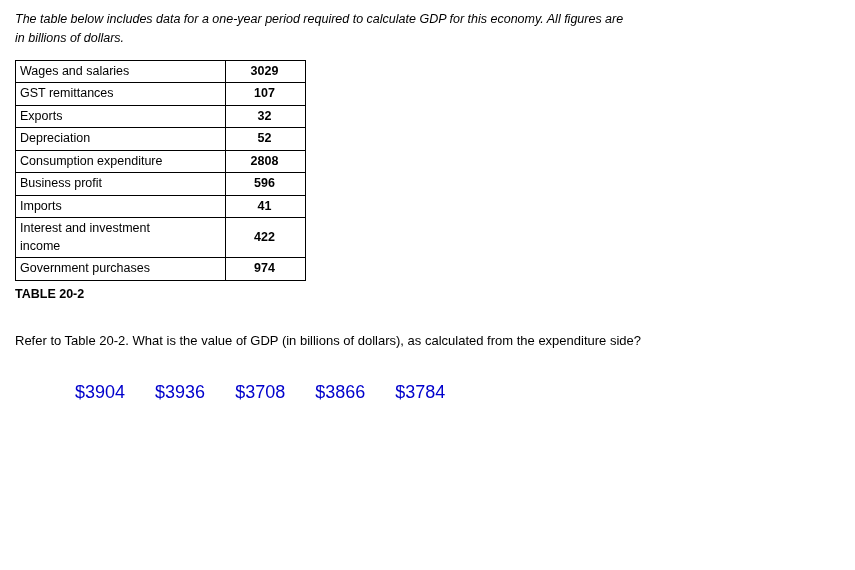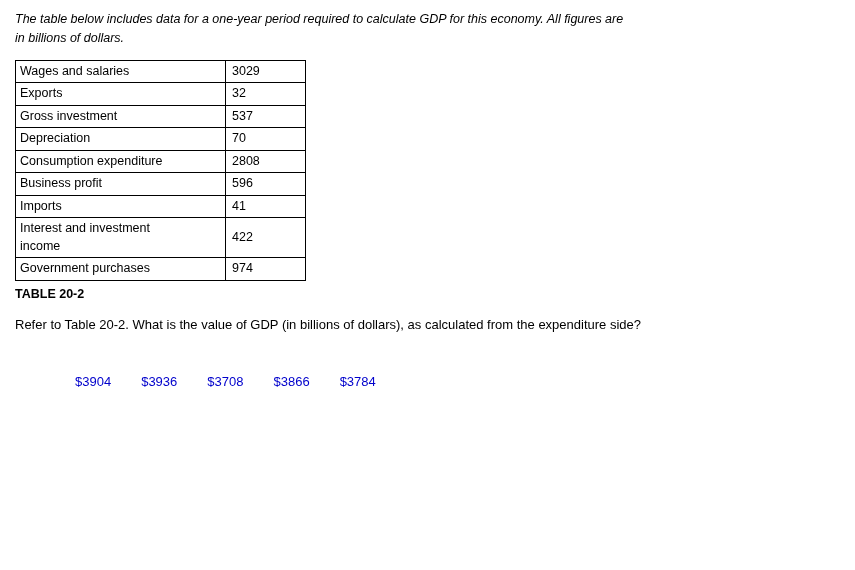--- a/index.html
+++ b/index.html
@@ -38,72 +38,73 @@
       line-height: 1.4;
     }
 
     .data-table td:first-child {
       width: 210px;
       padding-left: 4px;
     }
 
     .data-table td:last-child {
       width: 80px;
-      text-align: left;
+      text-align: center;
       padding-right: 8px;
+      font-weight: bold;
     }
 
     .table-label {
       font-weight: bold;
       font-size: 12.5px;
-      margin-bottom: 14px;
+      margin-bottom: 30px;
     }
 
     .question-text {
       font-size: 13px;
-      margin-bottom: 40px;
+      margin-bottom: 32px;
       max-width: 700px;
       line-height: 1.5;
     }
 
     .answer-options {
       display: flex;
       gap: 30px;
       align-items: center;
       margin-left: 60px;
     }
 
     .answer-option {
-      font-size: 13px;
+      font-size: 18px;
       color: #0000cc;
       cursor: pointer;
     }
   </style>
 </head>
 <body>
 
 <p class="intro-text">The table below includes data for a one-year period required to calculate GDP for this economy. All figures are in billions of dollars.</p>
 
 <table class="data-table">
   <tbody id="table-body">
   <tr>
         <td>Wages and salaries</td>
         <td>3029</td>
       </tr>
       <tr>
+        <td>GST remittances</td>
+        <td>107</td>
+      </tr>
+      <tr>
         <td>Exports</td>
         <td>32</td>
       </tr>
       <tr>
-        <td>Gross investment</td>
-        <td>537</td>
-      </tr>
-      <tr>
         <td>Depreciation</td>
-        <td>70</td>
+        <td>52</td>
       </tr>
       <tr>
         <td>Consumption expenditure</td>
         <td>2808</td>
       </tr>
       <tr>
         <td>Business profit</td>
         <td>596</td>
       </tr>
       <tr>

